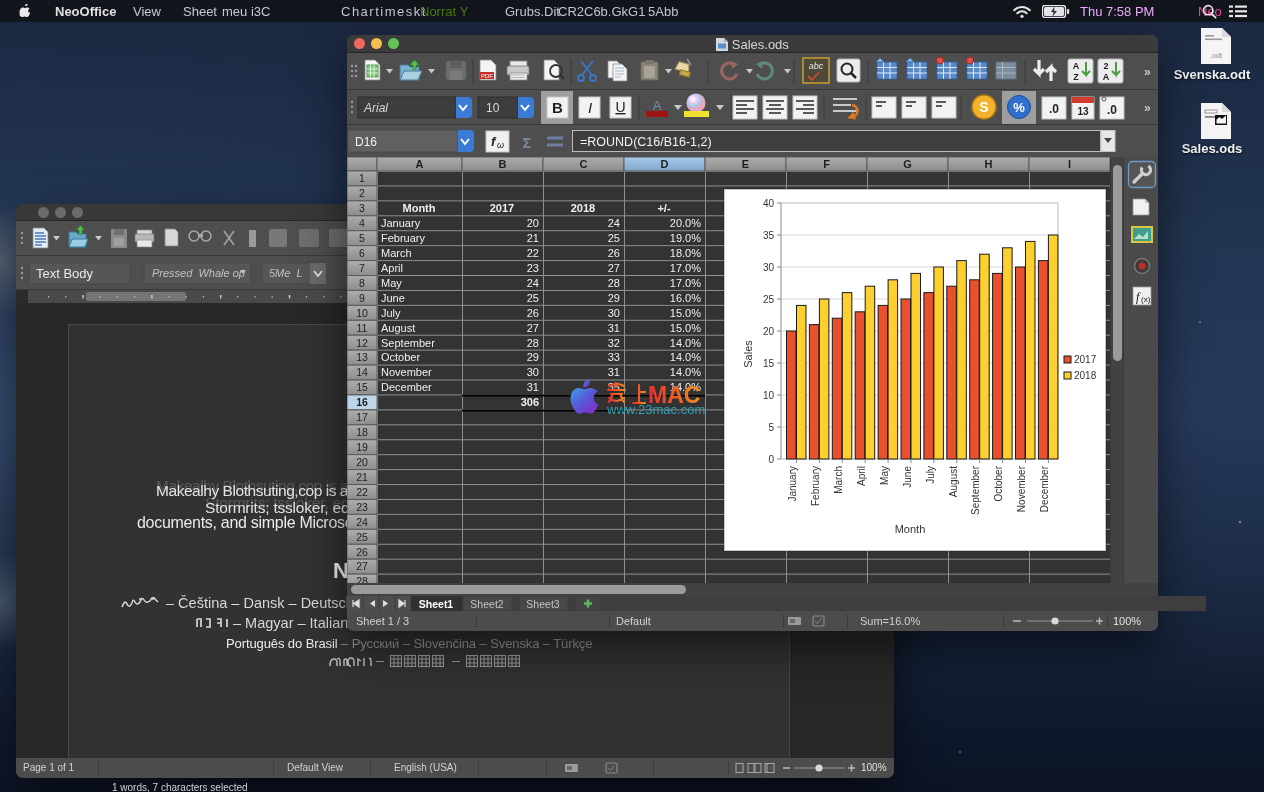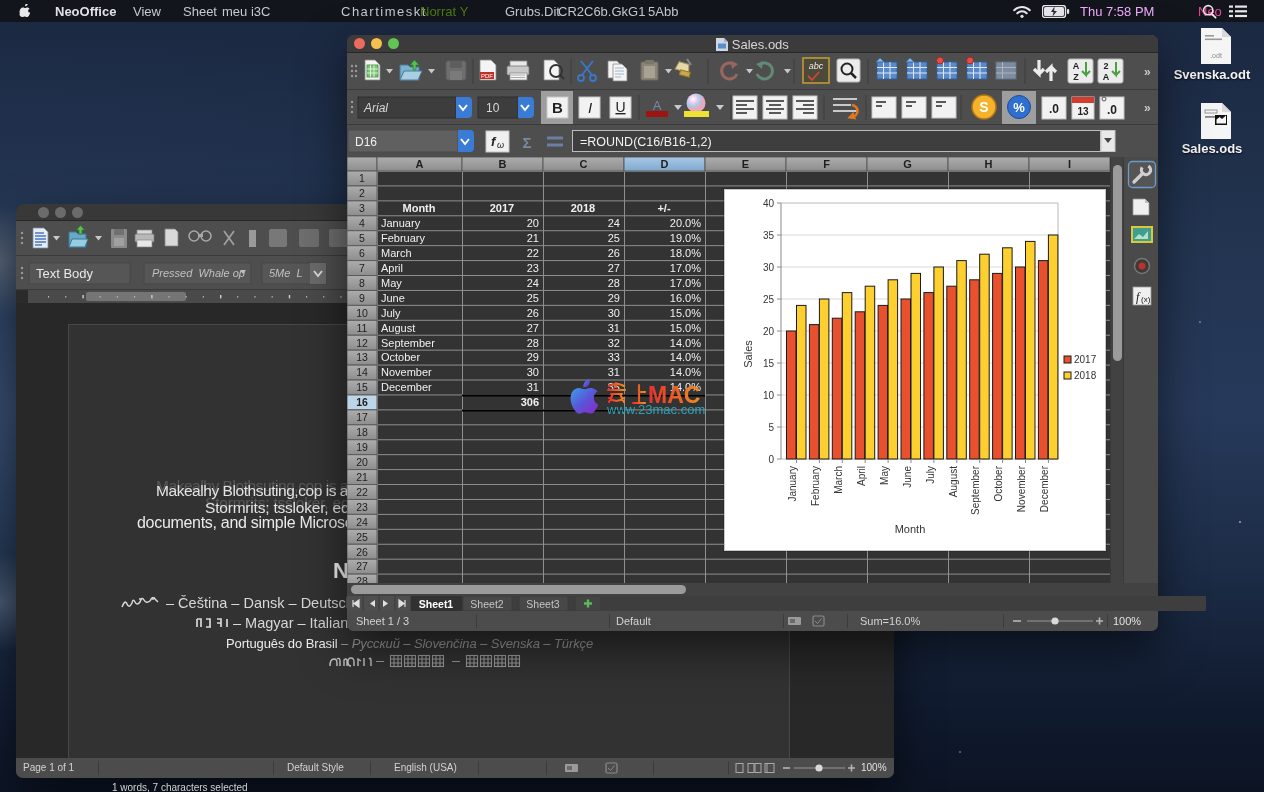--- a/index.html
+++ b/index.html
@@ -234,21 +234,21 @@
           <circle cx="33" cy="2" r="1" fill="#d8d8d8"></circle>
         </svg> – Čeština – Dansk – Deutsch – English</div>
     <div class="abs" style="left:179px;top:312px;width:600px;color:#d8d8d8;font-size:14.5px;white-space:nowrap;"><svg width="34" height="12" viewBox="0 0 34 12" style="vertical-align:-1px">
           <g stroke="#d8d8d8" stroke-width="1.7" fill="none">
             <path d="M2 2 v8 M2 2 h4 v8"></path>
             <path d="M11 2 h4 v8 M11 10 h5"></path>
             <path d="M22 2 h4 v4 h-4 M26 6 v4"></path>
             <path d="M32 2 v8"></path>
           </g>
         </svg> – Magyar – Italiano – Nederla</div>
-    <div class="abs" style="left:210px;top:333px;width:600px;font-size:13px;letter-spacing:-0.1px;white-space:nowrap;"><span style="color:#ececec;">Português do Brasil</span><span style="color:#9b9b9b;font-style:italic;"> – Русский – Slovenčina – Svenska – Türkçe</span></div>
+    <div class="abs" style="left:210px;top:333px;width:600px;font-size:13px;letter-spacing:-0.1px;white-space:nowrap;"><span style="color:#ececec;">Português do Brasil</span><span style="color:#9b9b9b;"> – Русский – Slovenčina – Svenska – Türkçe</span></div>
     <div class="abs" style="left:312px;top:351px;white-space:nowrap;">
         <svg width="218" height="14" viewBox="0 0 218 14" style="display:block">
           <g transform="translate(0,1)">
             <g stroke="#c8c8c8" stroke-width="1.4" fill="none">
               <path d="M2 11 q0-7 4-7 q3 0 3 4 v3 M9 4 q3-2 3 2 v5"></path>
               <path d="M16 11 v-6 q2-2 3 0 v6 M23 11 q-3 0-3-4 q0-4 3-4 q3 0 3 4 v4"></path>
               <path d="M30 11 v-7 l3 2 M36 3 v8 M41 4 q2-2 2 2 v5"></path>
             </g>
           </g>
           <text x="48" y="11" font-size="14.5" fill="#9b9b9b" font-family="Liberation Sans">–</text>
@@ -284,21 +284,21 @@
           <g transform="translate(180,1)" stroke="#9b9b9b" stroke-width="1.1" fill="none">
             <rect x="0.5" y="0.5" width="11" height="11"></rect>
             <path d="M0.5 4 h11 M0.5 8 h11 M4 0.5 v11 M8 0.5 v11"></path>
           </g>
         </svg>
       </div>
   </div>
   <div class="statusbar" id="w-status" style="font-size:10px;">
     <span class="abs" style="left:7px;top:4px;">Page 1 of 1</span>
     <span class="abs" style="left:96px;top:4px;margin-top:20px;">1 words, 7 characters selected</span>
-    <span class="abs" style="left:271px;top:4px;">Default Style</span>
+    <span class="abs" style="left:271px;top:4px;">Default View</span>
     <span class="abs" style="left:378px;top:4px;">English (USA)</span>
     <div class="vsep" style="left:82px;"></div>
     <div class="vsep" style="left:257px;"></div>
     <div class="vsep" style="left:354px;"></div>
     <div class="vsep" style="left:462px;"></div>
     <div class="vsep" style="left:530px;"></div>
     <div class="vsep" style="left:637px;"></div>
     <div class="vsep" style="left:712px;"></div>
     <svg class="abs" style="left:548px;top:4px;" width="60" height="12" viewBox="0 0 60 12">
       <rect x="1" y="2" width="13" height="8" rx="1" fill="#9a9a9a"></rect>

